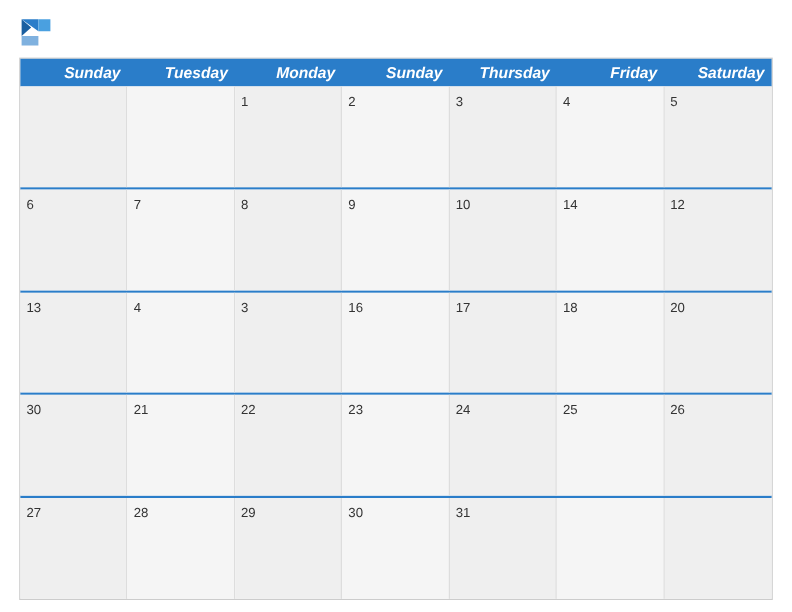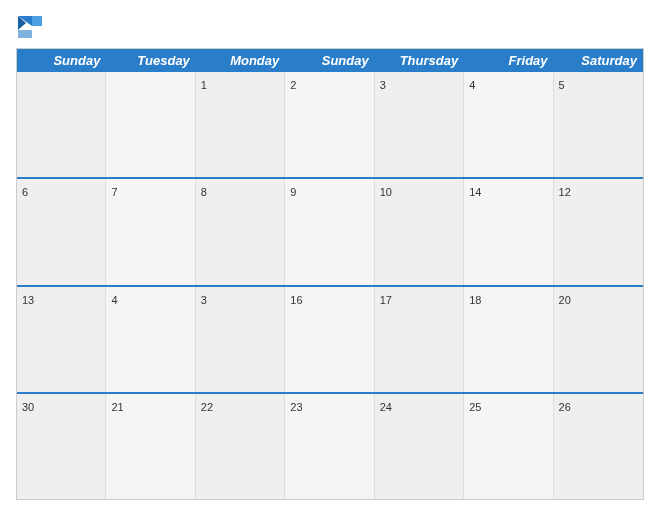--- a/index.html
+++ b/index.html
@@ -197,15 +197,24 @@
         </div>
         <div class="week-row">
           <div class="day-cell col0"><span class="day-num">30</span></div>
           <div class="day-cell col1"><span class="day-num">21</span></div>
           <div class="day-cell col2"><span class="day-num">22</span></div>
           <div class="day-cell col3"><span class="day-num">23</span></div>
           <div class="day-cell col4"><span class="day-num">24</span></div>
           <div class="day-cell col5"><span class="day-num">25</span></div>
           <div class="day-cell col6"><span class="day-num">26</span></div>
         </div>
+        <div class="week-row">
+          <div class="day-cell col0"><span class="day-num">27</span></div>
+          <div class="day-cell col1"><span class="day-num">28</span></div>
+          <div class="day-cell col2"><span class="day-num">29</span></div>
+          <div class="day-cell col3"><span class="day-num">30</span></div>
+          <div class="day-cell col4"><span class="day-num">31</span></div>
+          <div class="day-cell col5 empty"></div>
+          <div class="day-cell col6 empty"></div>
+        </div>
       </div>
   </div>
 </div>
 
 </body></html>

